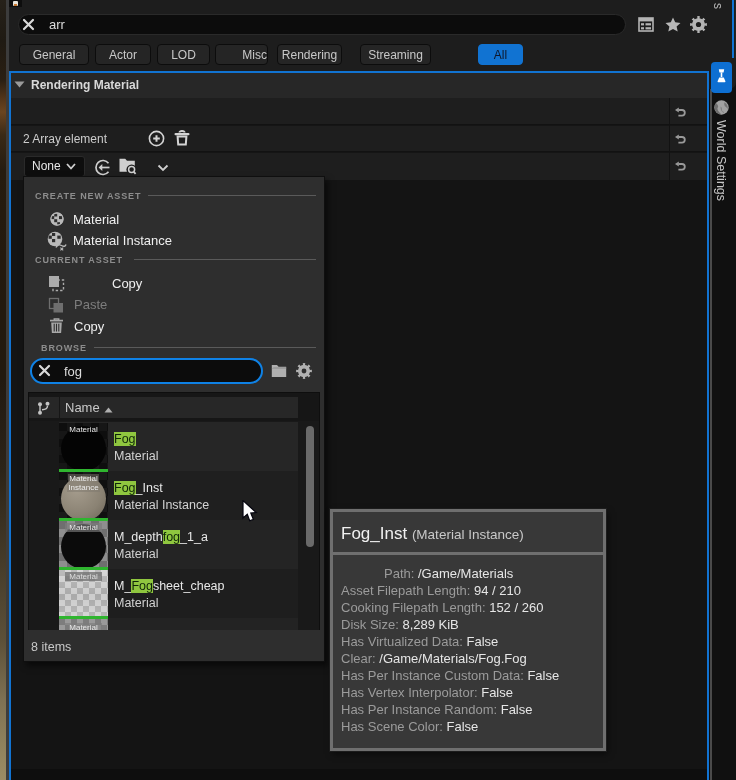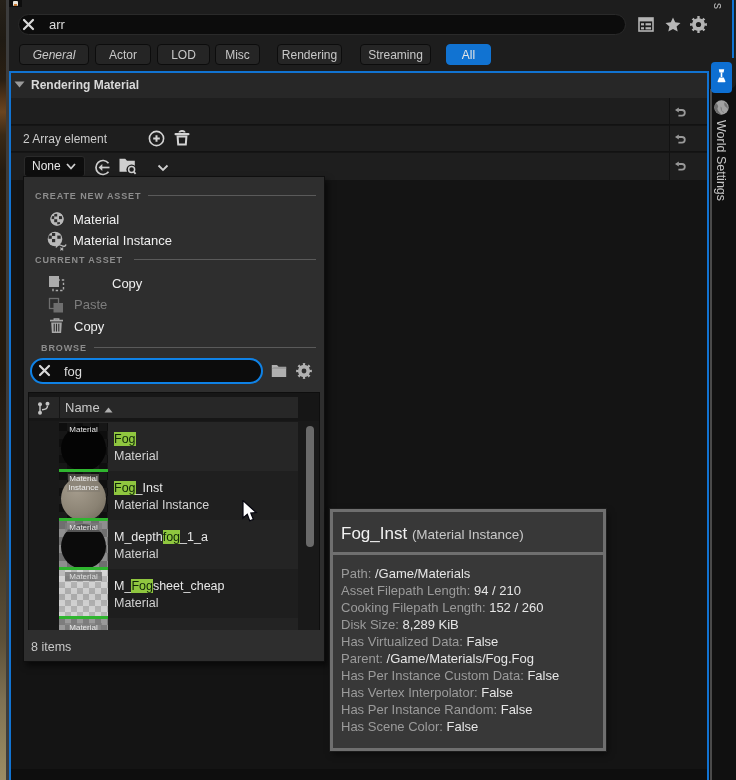--- a/index.html
+++ b/index.html
@@ -41,24 +41,24 @@
   <svg class="abs" style="left:665px;top:17px;" width="16" height="15" viewBox="0 0 16 15">
     <path d="M8 0.5 L10.2 5.3 L15.5 5.9 L11.6 9.4 L12.7 14.6 L8 12 L3.3 14.6 L4.4 9.4 L0.5 5.9 L5.8 5.3 Z" fill="#b8b8b8"></path>
   </svg>
   <svg class="abs" style="left:690px;top:16px;" width="17" height="17" viewBox="0 0 17 17">
     <g fill="#b4b4b4">
       <path d="M7.12 0.21 A8.4 8.4 0 0 1 9.88 0.21 L9.55 2.19 A6.4 6.4 0 0 1 12.22 3.29 L13.38 1.67 A8.4 8.4 0 0 1 15.33 3.62 L13.71 4.78 A6.4 6.4 0 0 1 14.81 7.45 L16.79 7.12 A8.4 8.4 0 0 1 16.79 9.88 L14.81 9.55 A6.4 6.4 0 0 1 13.71 12.22 L15.33 13.38 A8.4 8.4 0 0 1 13.38 15.33 L12.22 13.71 A6.4 6.4 0 0 1 9.55 14.81 L9.88 16.79 A8.4 8.4 0 0 1 7.12 16.79 L7.45 14.81 A6.4 6.4 0 0 1 4.78 13.71 L3.62 15.33 A8.4 8.4 0 0 1 1.67 13.38 L3.29 12.22 A6.4 6.4 0 0 1 2.19 9.55 L0.21 9.88 A8.4 8.4 0 0 1 0.21 7.12 L2.19 7.45 A6.4 6.4 0 0 1 3.29 4.78 L1.67 3.62 A8.4 8.4 0 0 1 3.62 1.67 L4.78 3.29 A6.4 6.4 0 0 1 7.45 2.19 Z"></path>
       <circle cx="8.5" cy="8.5" r="2.6" fill="#1d1d1d"></circle>
     </g>
   </svg>
 
-  <div class="abs chip" style="left:19px;top:44px;width:70px;font-style:italic;">General</div>
+  <div class="abs chip" style="left:19px;top:44px;width:70px;">General</div>
   <div class="abs chip" style="left:95px;top:44px;width:56px;">Actor</div>
   <div class="abs chip" style="left:157px;top:44px;width:53px;">LOD</div>
-  <div class="abs chip" style="left:215px;top:44px;width:45px;">Misc</div>
+  <div class="abs chip" style="left:215px;top:44px;width:53px;text-align:right;">Misc</div>
   <div class="abs chip" style="left:277px;top:44px;width:65px;">Rendering</div>
   <div class="abs chip" style="left:360px;top:44px;width:71px;">Streaming</div>
   <div class="abs chip chip-blue" style="left:446px;top:44px;width:45px;">All</div>
 
   <div class="abs" style="left:9px;top:71px;width:700px;height:709px;background:#151515;
        border-left:2px solid #1173d2;border-right:2px solid #1173d2;border-top:2px solid #1173d2;"></div>
 
   <div class="abs" style="left:11px;top:73px;width:696px;height:25px;background:#272727;"></div>
   <svg class="abs" style="left:14px;top:81px;" width="11" height="7" viewBox="0 0 11 7">
     <path d="M0.5 0.5 H10.5 L5.5 6.5 Z" fill="#9a9a9a"></path>
@@ -261,26 +261,26 @@
   <div class="abs rsub" style="top:596px;">Material</div>
 
   <div class="abs" style="left:306px;top:426px;width:8px;height:121px;background:#6a6a6a;border-radius:4px;"></div>
 
   <div class="abs" style="left:31px;top:640px;font-size:12.5px;color:#c8c8c8;">8 items</div>
 
   <div class="abs" style="left:330px;top:509px;width:276px;height:242px;background:#383838;
        border:3px solid #6f6f6f;outline:1px solid #1c1c1c;box-shadow:2px 3px 6px rgba(0,0,0,0.5);"></div>
   <div class="abs" style="left:341px;top:524px;font-size:17px;color:#f0f0f0;">Fog_Inst <span style="font-size:13.5px;color:#c9c9c9;">(Material Instance)</span></div>
   <div class="abs" style="left:333px;top:552px;width:270px;height:2.5px;background:#6f6f6f;"></div>
-  <div class="abs ttb" style="top:566px;"><span class="ttl">Path:</span> /Game/Materials</div>
+  <div class="abs ttb" style="top:566px;margin-left:43px;"><span class="ttl">Path:</span> /Game/Materials</div>
   <div class="abs ttb" style="top:583px;"><span class="ttl">Asset Filepath Length:</span> 94 / 210</div>
   <div class="abs ttb" style="top:600px;"><span class="ttl">Cooking Filepath Length:</span> 152 / 260</div>
   <div class="abs ttb" style="top:617px;"><span class="ttl">Disk Size:</span> 8,289 KiB</div>
   <div class="abs ttb" style="top:634px;"><span class="ttl">Has Virtualized Data:</span> False</div>
-  <div class="abs ttb" style="top:651px;"><span class="ttl">Parent:</span> /Game/Materials/Fog.Fog</div>
+  <div class="abs ttb" style="top:651px;"><span class="ttl">Clear:</span> /Game/Materials/Fog.Fog</div>
   <div class="abs ttb" style="top:668px;"><span class="ttl">Has Per Instance Custom Data:</span> False</div>
   <div class="abs ttb" style="top:702px;"><span class="ttl">Has Per Instance Random:</span> False</div>
   <div class="abs ttb" style="top:685px;"><span class="ttl">Has Vertex Interpolator:</span> False</div>
   <div class="abs ttb" style="top:719px;"><span class="ttl">Has Scene Color:</span> False</div>
 
   <svg class="abs" style="left:242px;top:500px;" width="16" height="23" viewBox="0 0 16 23">
     <path d="M1 0.5 L1 18 L5.3 14.3 L7.7 20.8 L11.4 19.4 L8.8 13 L14.2 12.6 Z" fill="#ffffff" stroke="#05050f" stroke-width="1.2"></path>
   </svg>
 
   <div class="abs" style="left:709px;top:71px;width:27px;height:709px;background:#101010;"></div>
@@ -318,21 +318,21 @@
     <g id="undoicon">
       <path d="M4.4 3 H8 A2.8 2.8 0 0 1 8 8.6 H4.4" fill="none" stroke="#9a9a9a" stroke-width="1.8"></path>
       <path d="M4.8 0.5 L1 3 L4.8 5.5 Z" fill="#9a9a9a"></path>
     </g>
   </defs>
 </svg>
 
 <style>
   .chip { height:21px; background:#252525; border:1px solid #0c0c0c; border-radius:4px;
     color:#c8c8c8; font-size:12px; text-align:center; line-height:20px; }
-  .chip-blue { background:#1173d2; border-color:#1173d2; color:#e5e5e5; }
+  .chip-blue { background:#1173d2; border-color:#1173d2; color:#0f172a;margin-left:32px; }
   .mhead { font-size:9px; font-weight:bold; letter-spacing:0.9px; color:#8d8d8d; }
   .mline { height:1px; background:#5a5a5a; }
   .mitem { font-size:13px; color:#efefef; }
   .rowstripe { left:59px; width:239px; }
   .thumbwrap { left:59px; width:49px; height:49px; overflow:hidden; }
   .thumbwrap>div:first-child { position:absolute; left:0; top:0; width:49px; height:46px; }
   .greenbar { position:absolute; left:0; top:46px; width:49px; height:3px; background:#2fb52f; }
   .thlabel { position:absolute; left:0; top:2px; width:49px; text-align:center; font-size:8px;
     color:#e8e8e8; background:rgba(40,40,40,0.0); }
   .thlabel2 { position:absolute; left:0; top:2px; width:49px; text-align:center; font-size:8px;

